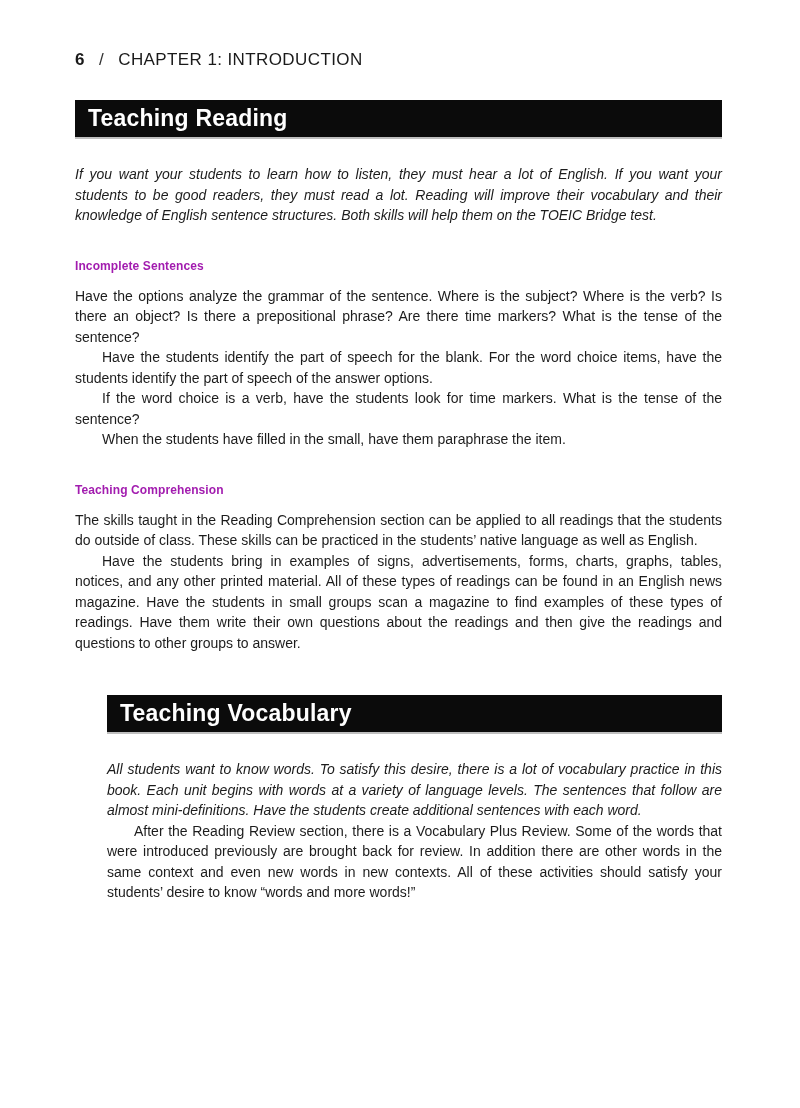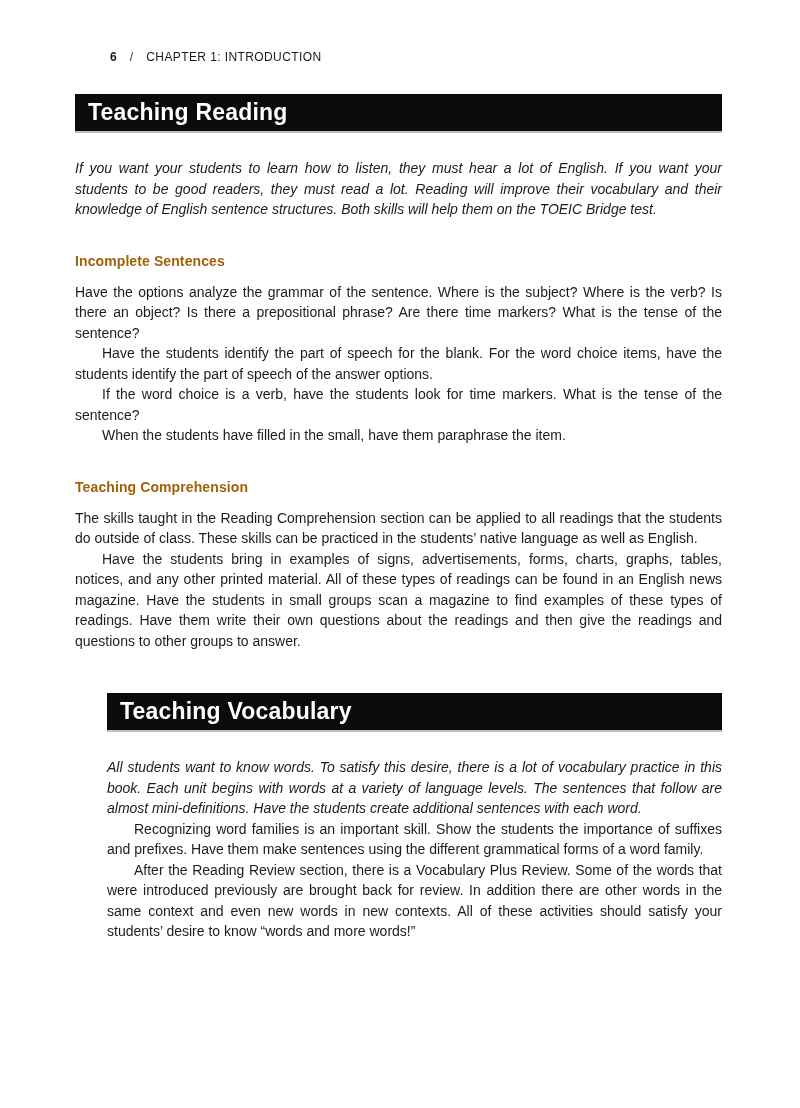--- a/index.html
+++ b/index.html
@@ -11,25 +11,24 @@
   .page {
     width: 800px;
     height: 1108px;
     background: #ffffff;
     margin: 0 auto;
     padding: 50px 78px 0 75px;
     position: relative;
     overflow: hidden;
   }
   .page-header {
-    font-size: 12px;
+    font-size: 17px;
     color: #1a1a1a;
     letter-spacing: 0.4px;
     margin-bottom: 30px;
-    margin-left: 35px;
   }
   .page-header .page-num { font-weight: bold; margin-right: 9px; }
   .page-header .sep { margin-right: 9px; color: #333; }
   .banner {
     background: #0b0b0b;
     color: #ffffff;
     height: 37px;
     display: flex;
     align-items: center;
     padding-left: 13px;
@@ -37,23 +36,23 @@
     text-align: right;
   }
   .banner .banner-text {
     font-size: 23px;
     font-weight: bold;
     letter-spacing: 0.2px;
     transform: scaleY(1.04);
   }
   .intro-gap { margin-top: 27px; font-style: italic; }
   h2.subhead {
-    font-size: 14px;
+    font-size: 12px;
     font-weight: bold;
-    color: #a16207;
+    color: #a21caf;
     margin: 33px 0 13px 0;
     letter-spacing: 0.1px;
   }
   p.body-text {
     font-size: 14px;
     line-height: 20.5px;
     text-align: justify;
     color: #1c1c1c;
   }
   p.indent { text-indent: 27px; }
@@ -87,17 +86,16 @@
     <p class="body-text">The skills taught in the Reading Comprehension section can be applied to all readings that the students do outside of class. These skills can be practiced in the students’ native language as well as English.</p>
     <p class="body-text indent">Have the students bring in examples of signs, advertisements, forms, charts, graphs, tables, notices, and any other printed material. All of these types of readings can be found in an English news magazine. Have the students in small groups scan a magazine to find examples of these types of readings. Have them write their own questions about the readings and then give the readings and questions to other groups to answer.</p>
   </div>
 
   <div class="section section2">
     <div class="banner">
       <span class="banner-text">Teaching Vocabulary</span>
     </div>
 
     <p class="body-text intro-gap">All students want to know words. To satisfy this desire, there is a lot of vocabulary practice in this book. Each unit begins with words at a variety of language levels. The sentences that follow are almost mini-definitions. Have the students create additional sentences with each word.</p>
-    <p class="body-text indent">Recognizing word families is an important skill. Show the students the importance of suffixes and prefixes. Have them make sentences using the different grammatical forms of a word family.</p>
     <p class="body-text indent">After the Reading Review section, there is a Vocabulary Plus Review. Some of the words that were introduced previously are brought back for review. In addition there are other words in the same context and even new words in new contexts. All of these activities should satisfy your students’ desire to know “words and more words!”</p>
   </div>
 
 </div>
 
 </body></html>

